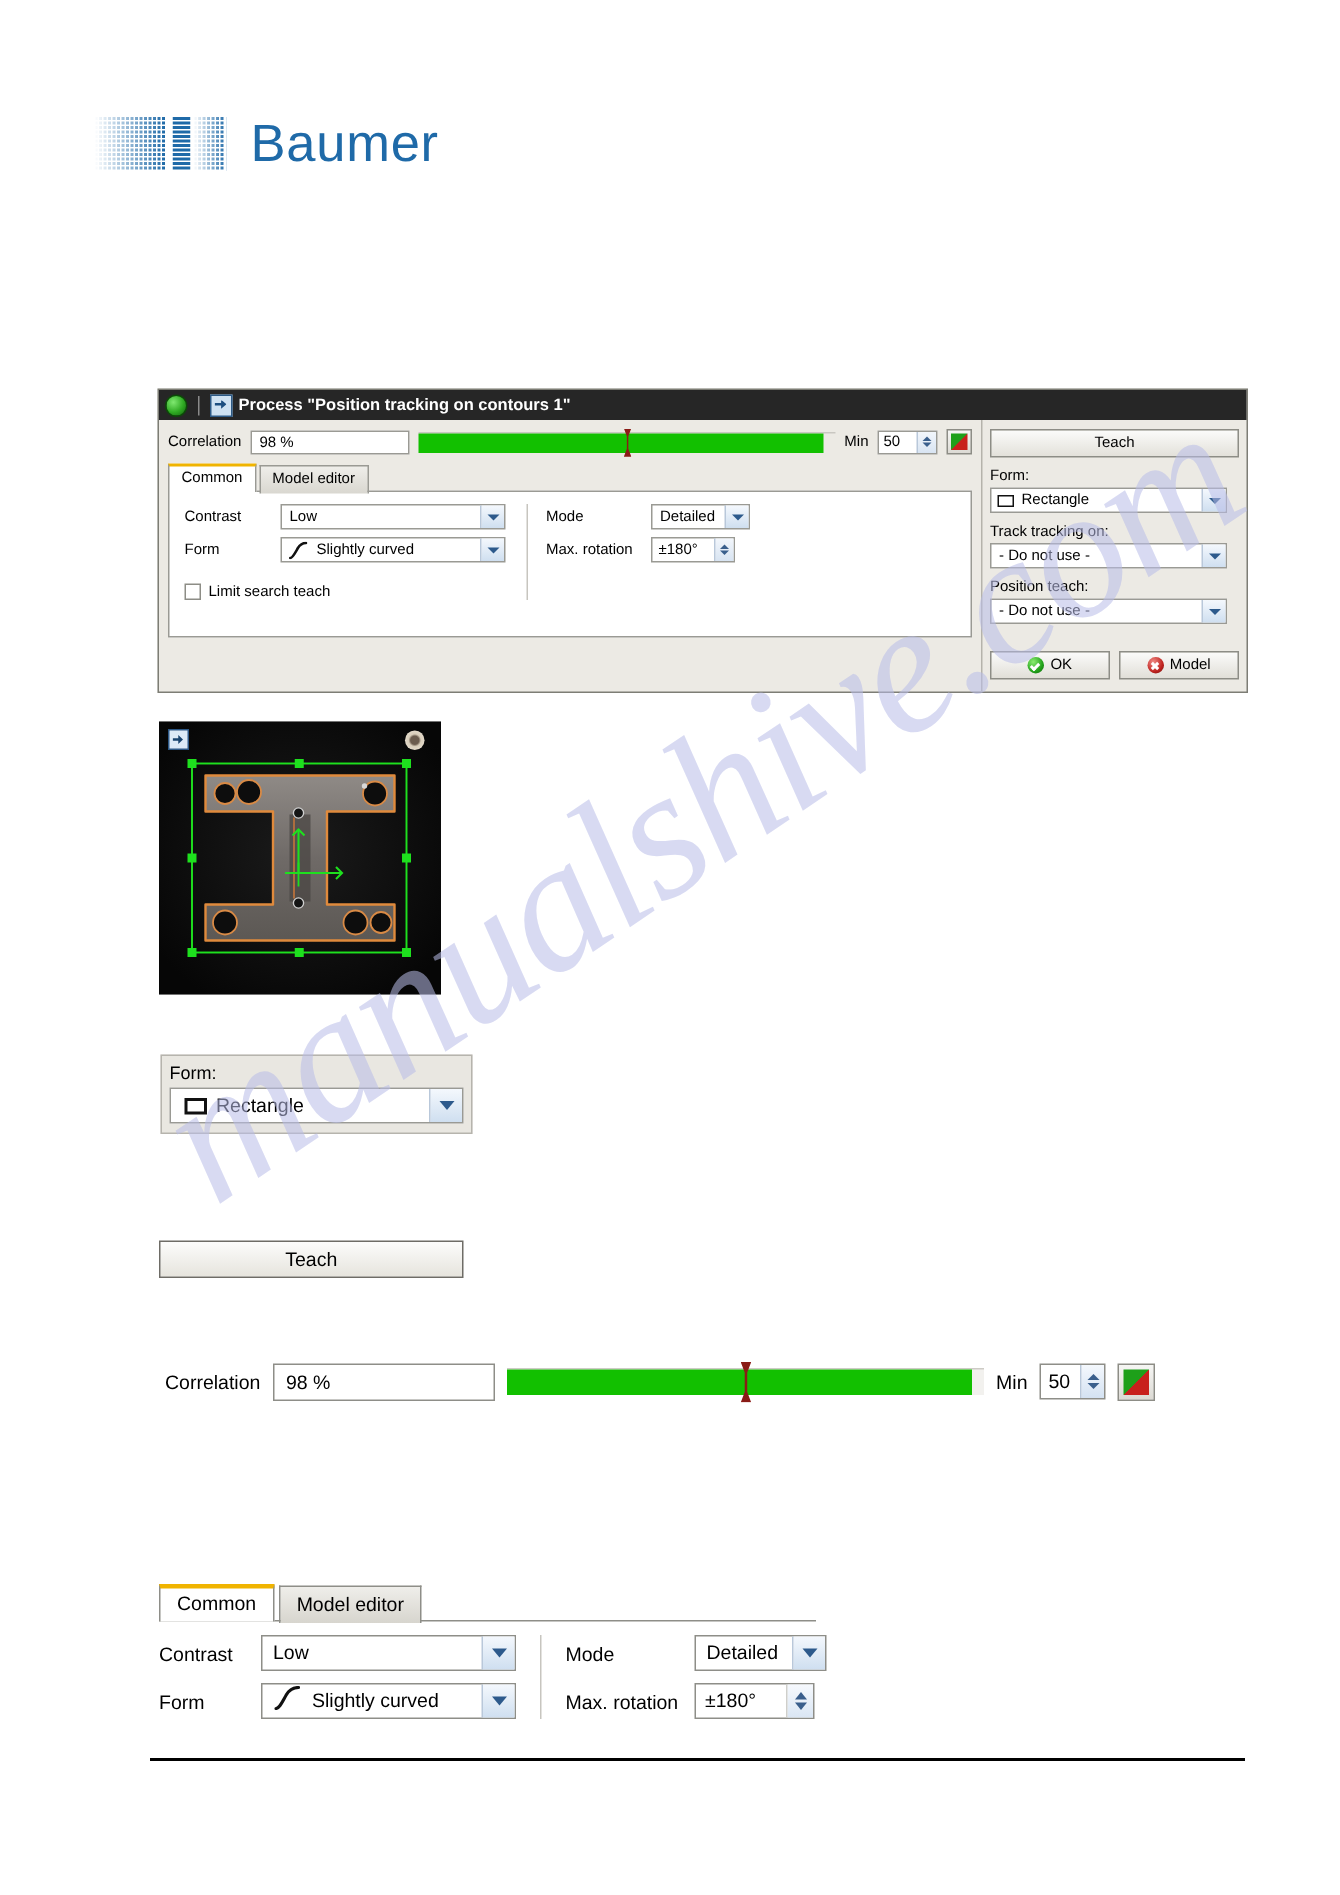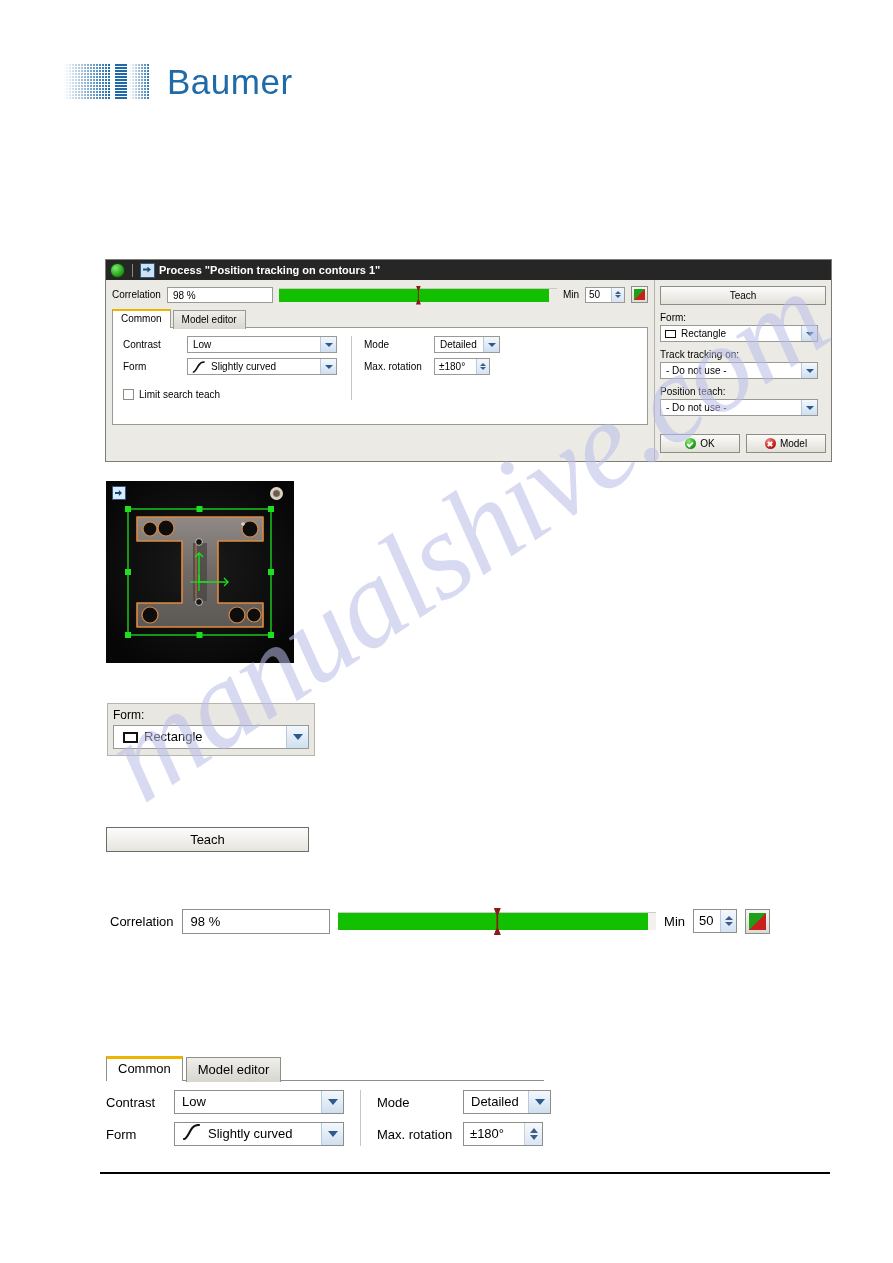--- a/index.html
+++ b/index.html
@@ -36,21 +36,21 @@
     white-space: nowrap;
     transform: rotate(-34deg);
     transform-origin: 0 50%;
     letter-spacing: -2px;
   }
 
   
   #logo {
     position: absolute;
     left: 63px;
-    top: 64px;
+    top: 78px;
     display: flex;
     align-items: flex-end;
     z-index: 5;
   }
   .logo-mark {
     display: flex;
     align-items: flex-start;
     height: 36px;
   }
   .logo-grid {

